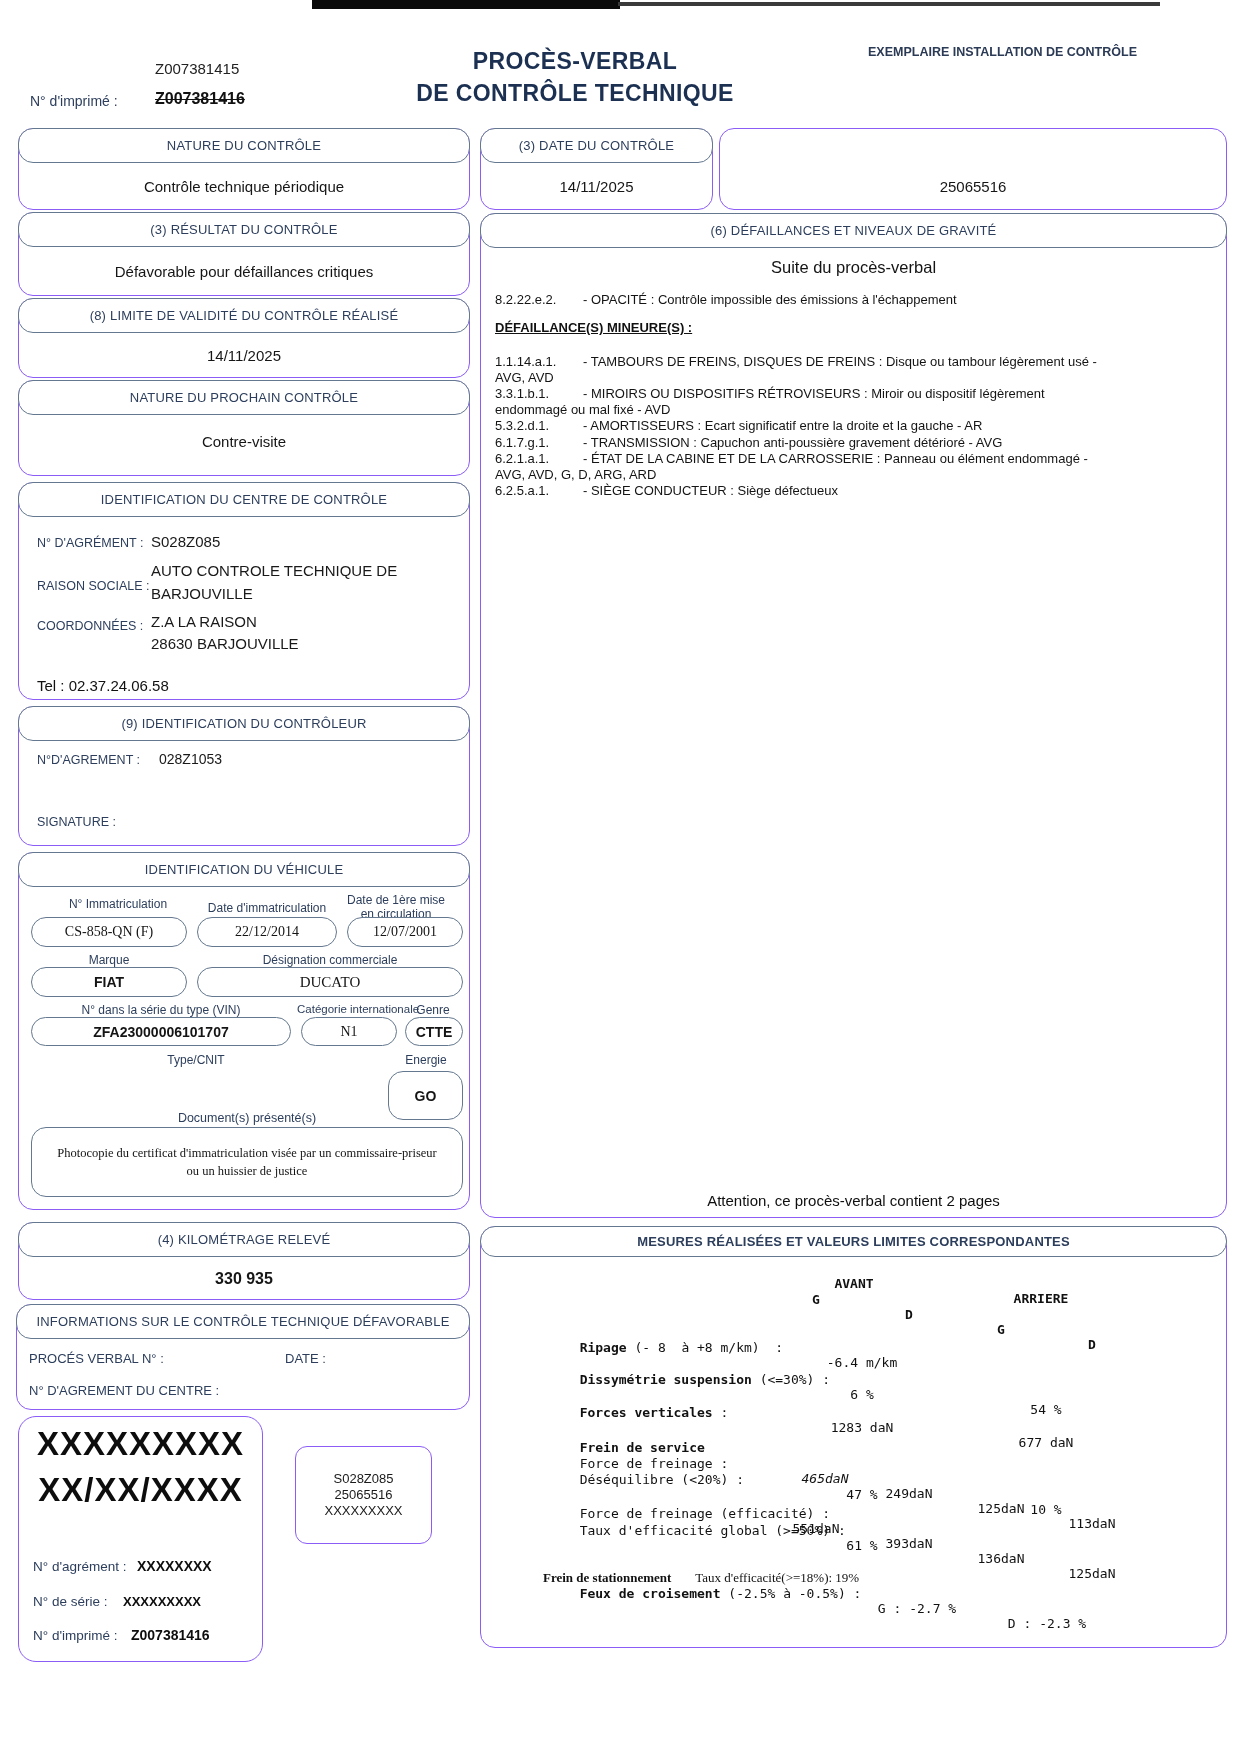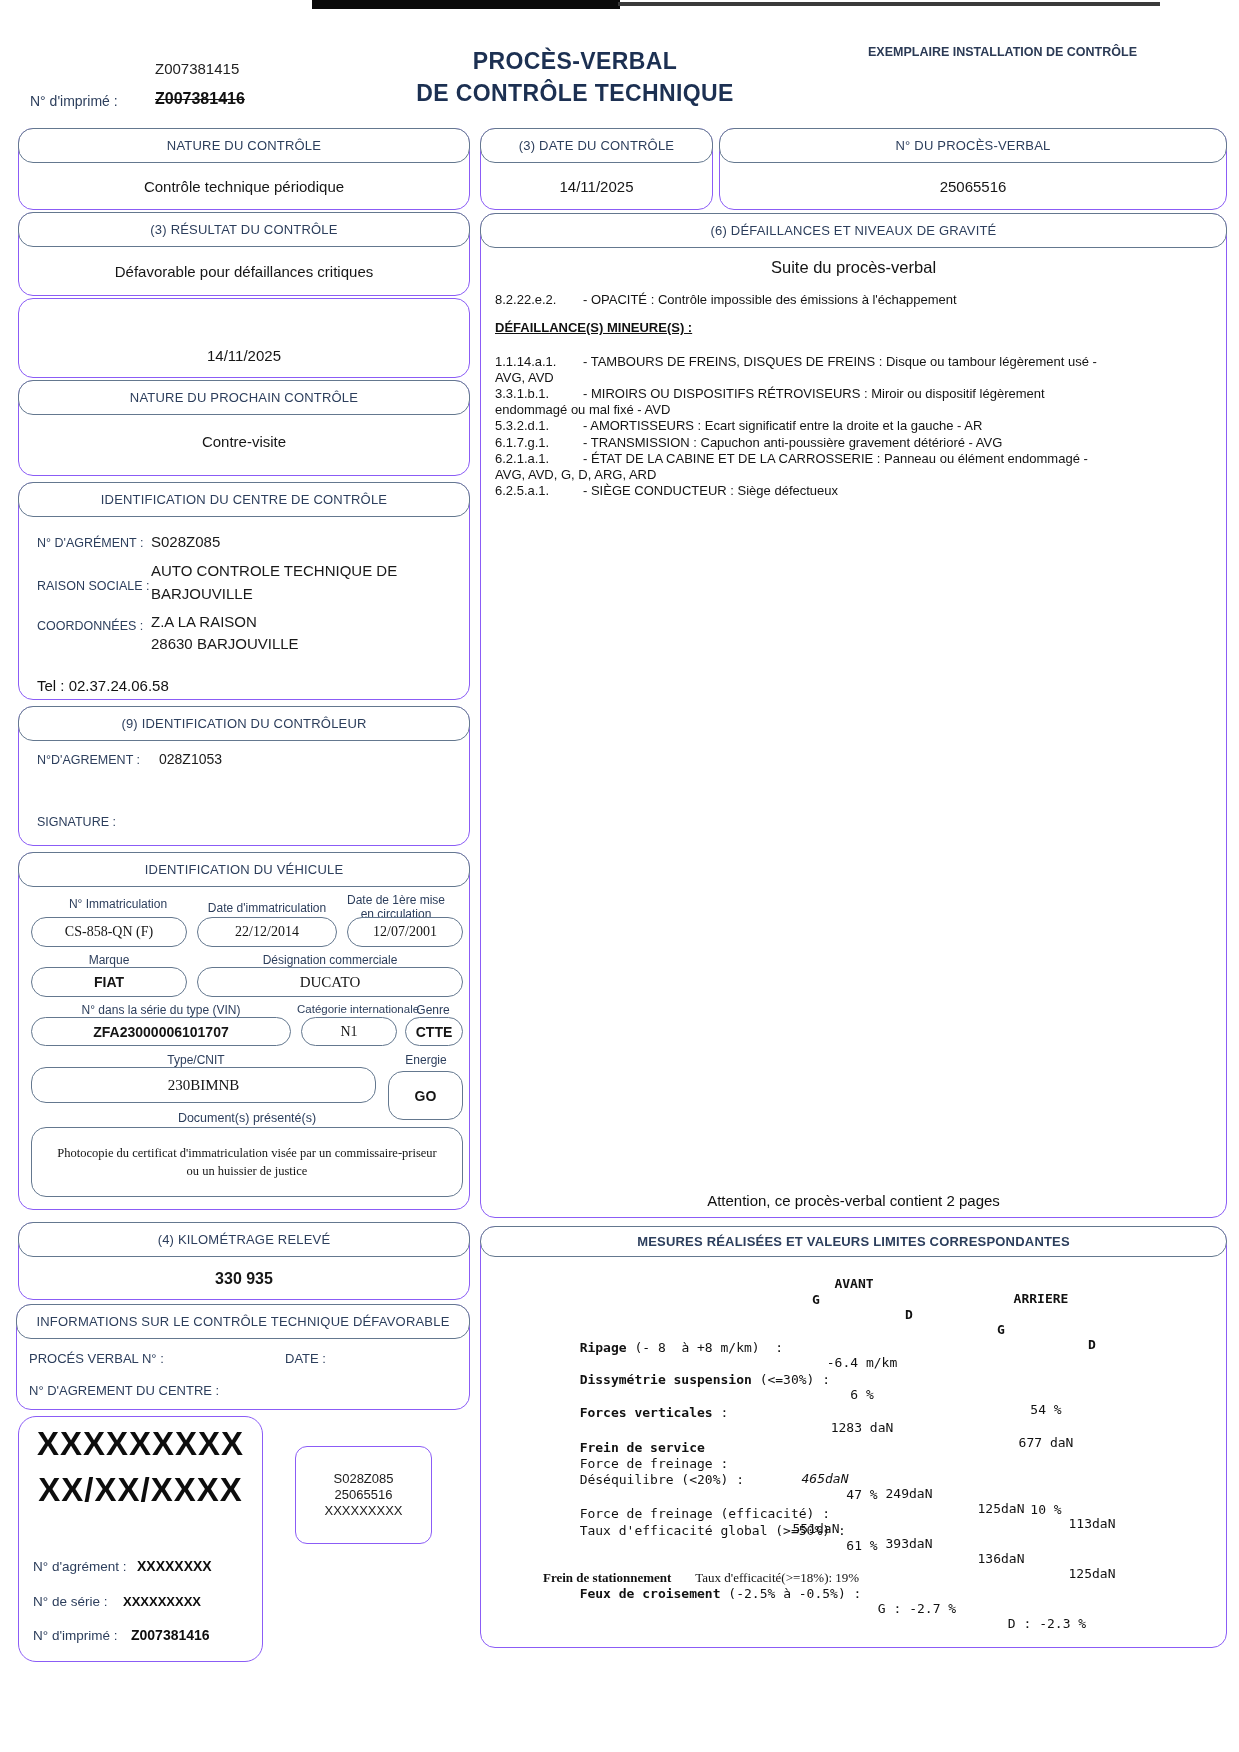--- a/index.html
+++ b/index.html
@@ -47,29 +47,29 @@
 
   <div class="section" style="left:18px;top:128px;width:452px;height:82px;">
     <div class="sec-head">NATURE DU CONTRÔLE</div>
     <div class="val-area" style="top:35px;bottom:0;">Contrôle technique périodique</div>
   </div>
   <div class="section" style="left:480px;top:128px;width:233px;height:82px;">
     <div class="sec-head">(3) DATE DU CONTRÔLE</div>
     <div class="val-area" style="top:35px;bottom:0;">14/11/2025</div>
   </div>
   <div class="section" style="left:719px;top:128px;width:508px;height:82px;">
-    <div class="sec-head">N° DU PROCÈS-VERBAL</div>
     <div class="val-area" style="top:35px;bottom:0;">25065516</div>
   </div>
 
   <div class="section" style="left:18px;top:212px;width:452px;height:84px;">
     <div class="sec-head">(3) RÉSULTAT DU CONTRÔLE</div>
     <div class="val-area" style="top:35px;bottom:0;">Défavorable pour défaillances critiques</div>
   </div>
   <div class="section" style="left:18px;top:298px;width:452px;height:80px;">
+    <div class="sec-head">(8) LIMITE DE VALIDITÉ DU CONTRÔLE RÉALISÉ</div>
     <div class="val-area" style="top:35px;bottom:0;">14/11/2025</div>
   </div>
   <div class="section" style="left:18px;top:380px;width:452px;height:96px;">
     <div class="sec-head">NATURE DU PROCHAIN CONTRÔLE</div>
     <div class="val-area" style="top:35px;bottom:8px;">Contre-visite</div>
   </div>
 
   <div class="section" style="left:18px;top:482px;width:452px;height:218px;">
     <div class="sec-head">IDENTIFICATION DU  CENTRE DE CONTRÔLE</div>
     <div class="abs lbl" style="left:18px;top:53px;font-size:12.5px;">N° D'AGRÉMENT :</div>
@@ -108,21 +108,20 @@
 
     <div class="pill-lbl" style="left:12px;width:260px;top:150px;">N° dans la série du type (VIN)</div>
     <div class="pill-lbl" style="left:278px;width:100px;top:150px;font-size:11.5px;">Catégorie internationale</div>
     <div class="pill-lbl" style="left:384px;width:60px;top:150px;">Genre</div>
     <div class="pill bold" style="left:12px;top:164px;width:260px;height:29px;">ZFA23000006101707</div>
     <div class="pill serif" style="left:282px;top:164px;width:96px;height:29px;">N1</div>
     <div class="pill bold" style="left:386px;top:164px;width:58px;height:29px;">CTTE</div>
 
     <div class="pill-lbl" style="left:12px;width:330px;top:200px;">Type/CNIT</div>
     <div class="pill-lbl" style="left:370px;width:74px;top:200px;">Energie</div>
-    <div class="pill serif" style="left:12px;top:214px;width:345px;height:36px;font-size:15px;">230BIMNB</div>
     <div class="pill bold" style="left:369px;top:218px;width:75px;height:49px;">GO</div>
 
     <div class="pill-lbl" style="left:12px;width:432px;top:258px;font-size:12.5px;">Document(s) présenté(s)</div>
     <div class="pill serif" style="left:12px;top:274px;width:432px;height:70px;font-size:12.5px;padding:0 18px;text-align:center;line-height:18px;">Photocopie du certificat d'immatriculation visée par un commissaire-priseur ou un huissier de justice</div>
   </div>
 
   <div class="section" style="left:18px;top:1222px;width:452px;height:78px;">
     <div class="sec-head">(4) KILOMÉTRAGE RELEVÉ</div>
     <div class="val-area bold" style="top:35px;bottom:0;font-size:16px;">330 935</div>
   </div>

